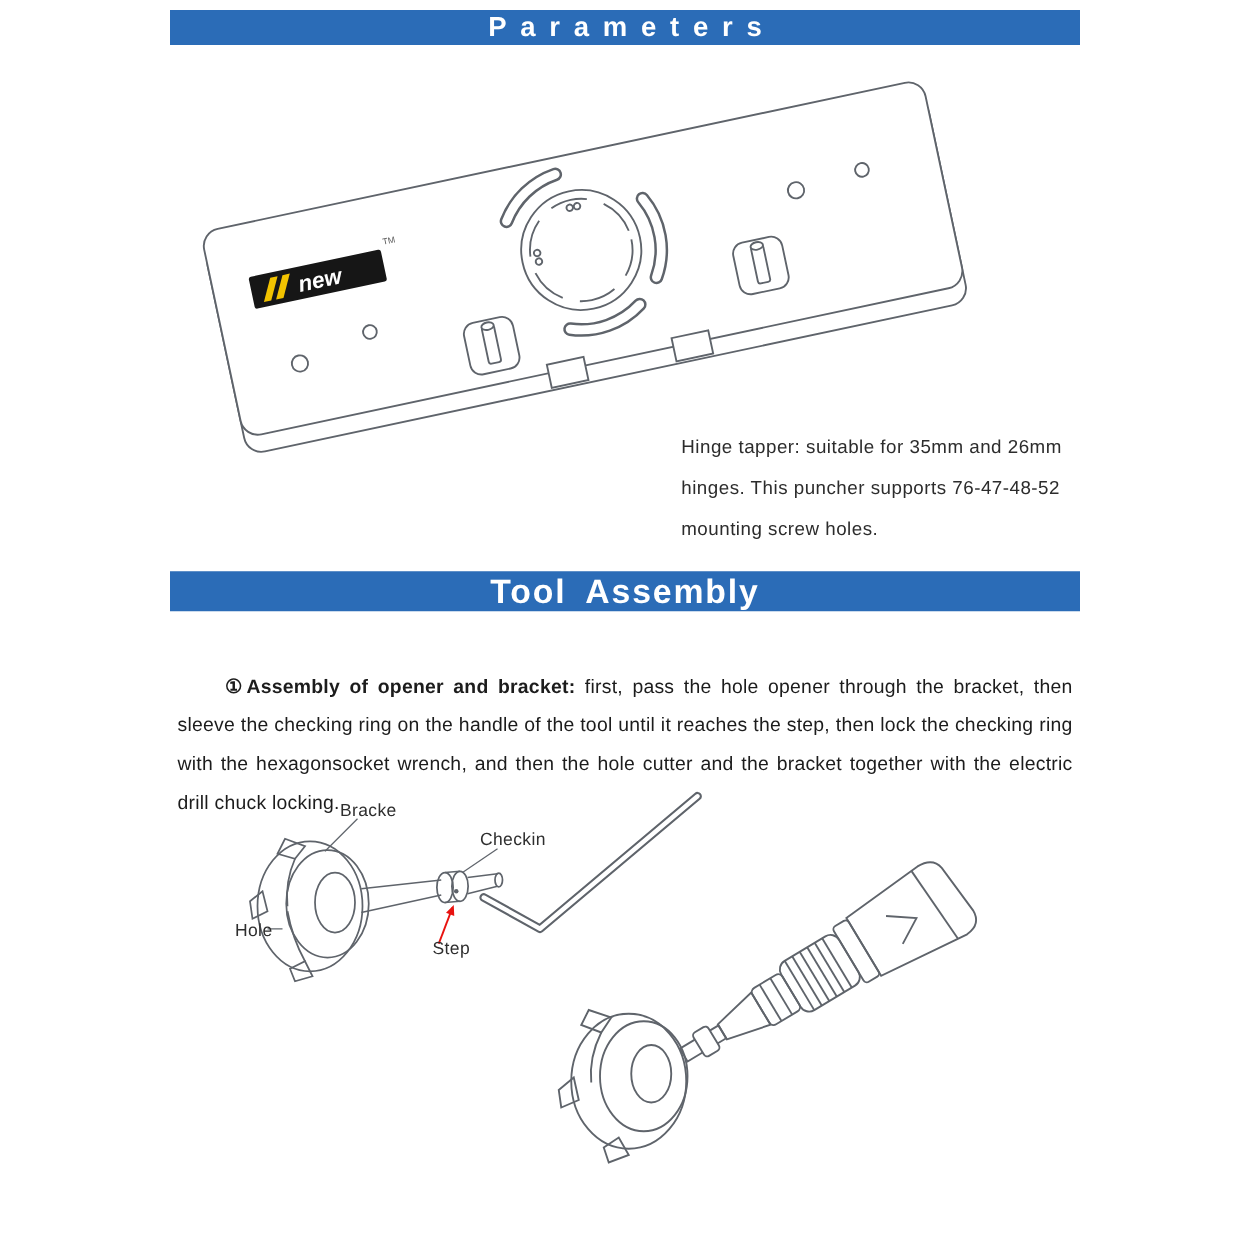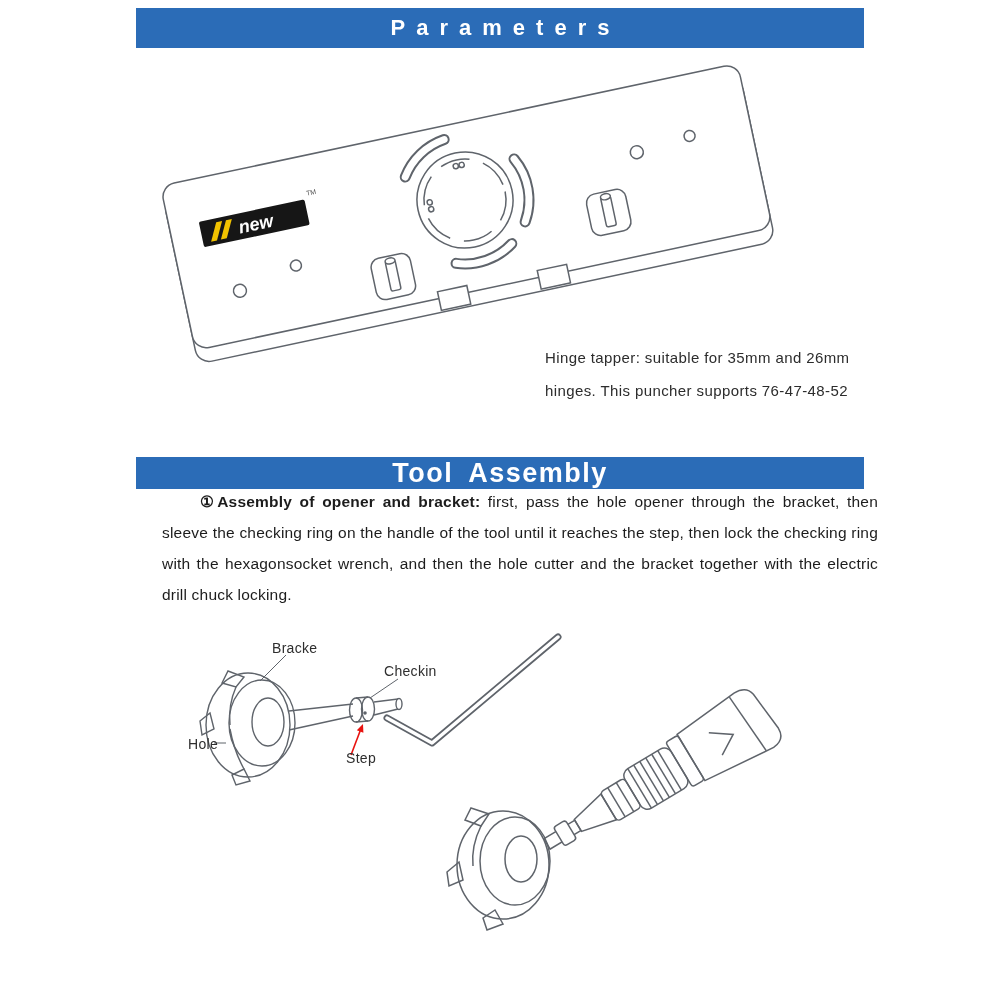--- a/index.html
+++ b/index.html
@@ -2,34 +2,34 @@
 <html><head>
 <meta charset="utf-8">
 <style>
   * { margin:0; padding:0; box-sizing:border-box; }
   html,body { width:1000px; height:1000px; background:#ffffff; }
   body { font-family:"Liberation Sans", sans-serif; position:relative; overflow:hidden; }
   .page { position:absolute; inset:0; background:#ffffff; }
 
   .banner { position:absolute; left:136px; width:728px; background:#2b6cb7; color:#ffffff;
             display:flex; align-items:center; justify-content:center; font-weight:bold; }
-  .banner-parameters { top:8px; height:40px; font-size:22px; letter-spacing:11px; padding-left:11px; }
+  .banner-parameters { top:8px; height:28px; font-size:22px; letter-spacing:11px; padding-left:11px; }
   .banner-assembly  { top:457px; height:32px; font-size:27px; letter-spacing:1.5px; word-spacing:7px; }
 
   .illus { position:absolute; }
   .illus-hinge { left:130px; top:60px; }
   .illus-opener { left:140px; top:625px; }
   .illus-drill  { left:395px; top:650px; }
 
   .caption { position:absolute; left:521px; top:341px; width:372px; font-size:15px;
              line-height:33px; color:#2c2c2c; letter-spacing:0.4px;margin-left:24px; }
 
-  .para { position:absolute; left:142px; top:486px; width:716px; font-size:15.5px;
+  .para { position:absolute; left:142px; top:534px; width:716px; font-size:15.5px;
           line-height:31px; color:#1c1c1c; text-align:justify; text-indent:38px;
-          letter-spacing:0.2px;margin-left:20px; }
+          letter-spacing:0.2px; }
   .para .bold { font-weight:bold; }
 
   .dlabel { position:absolute; font-size:14px; color:#2e2e2e; letter-spacing:0.3px; }
   .lbl-bracket  { left:272px; top:640px; }
   .lbl-checking { left:384px; top:663px; }
   .lbl-hole     { left:188px; top:736px; }
   .lbl-step     { left:346px; top:750px; }
 </style>
 </head>
 <body>
@@ -88,20 +88,21 @@
         <polygon points="-36,9 -27,-9 -21,-9 -30,9" fill="#f2c300" stroke="none"></polygon>
         <text x="-16" y="7" fill="#ffffff" stroke="none" font-size="18" font-weight="bold" font-style="italic" font-family="Liberation Sans, sans-serif">new</text>
         <text x="57" y="-16" fill="#555555" stroke="none" font-size="7" font-family="Liberation Sans, sans-serif">TM</text>
       </g>
     </g>
   </svg>
 
   <div class="caption">
     <div>Hinge tapper: suitable for 35mm and 26mm</div>
     <div>hinges. This puncher supports 76-47-48-52</div>
+    <div>mounting screw holes.</div>
   </div>
 
   <div class="banner banner-assembly">
     <span>Tool Assembly</span>
   </div>
 
   <p class="para">
     <span class="bold">①Assembly of opener and bracket:</span><span> first, pass the hole opener through the bracket, then sleeve the checking ring on the handle of the tool until it reaches the step, then lock the checking ring with the hexagonsocket wrench, and then the hole cutter and the bracket together with the electric drill chuck locking.</span>
   </p>
 

